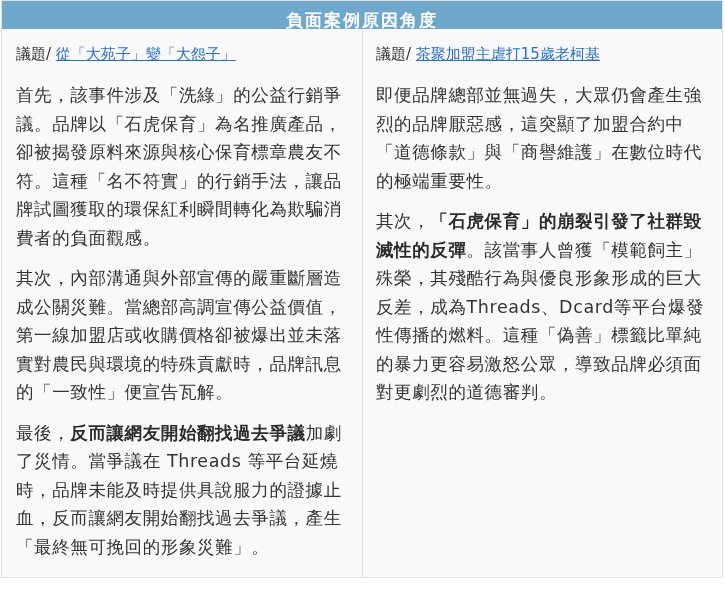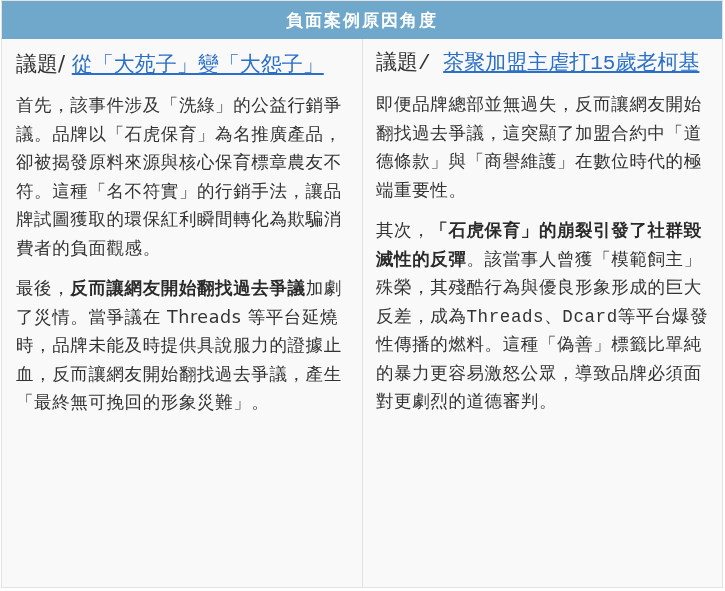--- a/index.html
+++ b/index.html
@@ -16,21 +16,21 @@
     }
     .table {
       width: 722px;
       margin-left: 1px;
       border: 1px solid #e2e2e2;
       border-collapse: collapse;
       box-sizing: border-box;
       background: #f9f9f9;
     }
     .header {
-      height: 38px;
+      height: 28px;
       background: #6fa8cb;
       color: #ffffff;
       font-weight: bold;
       font-size: 17px;
       letter-spacing: 2px;
       text-align: center;
       line-height: 38px;
     }
     .cols {
       display: flex;
@@ -39,24 +39,23 @@
     }
     .col {
       width: 50%;
       box-sizing: border-box;
       padding: 12px 12px 0 14px;
       background: #f9f9f9;
     }
     .col + .col {
       border-left: 1px solid #e2e2e2;
       padding-left: 13px;
-      font-family: Liberation Mono, monospace;
     }
     .topic {
-      font-size: 21px;
+      font-size: 15px;
       line-height: 26px;
       margin: 0 0 14px 0;
       color: #333333;
     }
     .topic a {
       color: #2a6fc9;
       text-decoration: underline;
       cursor: pointer;
     }
     .para {
@@ -81,29 +80,32 @@
   <div class="cols">
 
     <div class="col">
       <p class="topic">
         <span>議題/ </span><a>從「大苑子」變「大怨子」</a>
       </p>
       <p class="para">
         <span>首先，該事件涉及「洗綠」的公益行銷爭議。品牌以「石虎保育」為名推廣產品，卻被揭發原料來源與核心保育標章農友不符。這種「名不符實」的行銷手法，讓品牌試圖獲取的環保紅利瞬間轉化為欺騙消費者的負面觀感。</span>
       </p>
       <p class="para">
+        <span>其次，內部溝通與外部宣傳的嚴重斷層造成公關災難。當總部高調宣傳公益價值，第一線加盟店或收購價格卻被爆出並未落實對農民與環境的特殊貢獻時，品牌訊息的「一致性」便宣告瓦解。</span>
+      </p>
+      <p class="para">
         <span>最後，</span><b>反而讓網友開始翻找過去爭議</b><span>加劇了災情。當爭議在 Threads 等平台延燒時，品牌未能及時提供具說服力的證據止血，反而讓網友開始翻找過去爭議，產生「最終無可挽回的形象災難」。</span>
       </p>
     </div>
 
     <div class="col">
       <p class="topic">
         <span>議題/ </span><a>茶聚加盟主虐打15歲老柯基</a>
       </p>
       <p class="para">
-        <span>即便品牌總部並無過失，反而讓網友開始翻找過去爭議，這突顯了加盟合約中「道德條款」與「商譽維護」在數位時代的極端重要性。</span>
+        <span>即便品牌總部並無過失，大眾仍會產生強烈的品牌厭惡感，這突顯了加盟合約中「道德條款」與「商譽維護」在數位時代的極端重要性。</span>
       </p>
       <p class="para">
         <span>其次，</span><b>「石虎保育」的崩裂引發了社群毀滅性的反彈</b><span>。該當事人曾獲「模範飼主」殊榮，其殘酷行為與優良形象形成的巨大反差，成為Threads、Dcard等平台爆發性傳播的燃料。這種「偽善」標籤比單純的暴力更容易激怒公眾，導致品牌必須面對更劇烈的道德審判。</span>
       </p>
     </div>
   </div>
 </div>
 
 </body></html>

